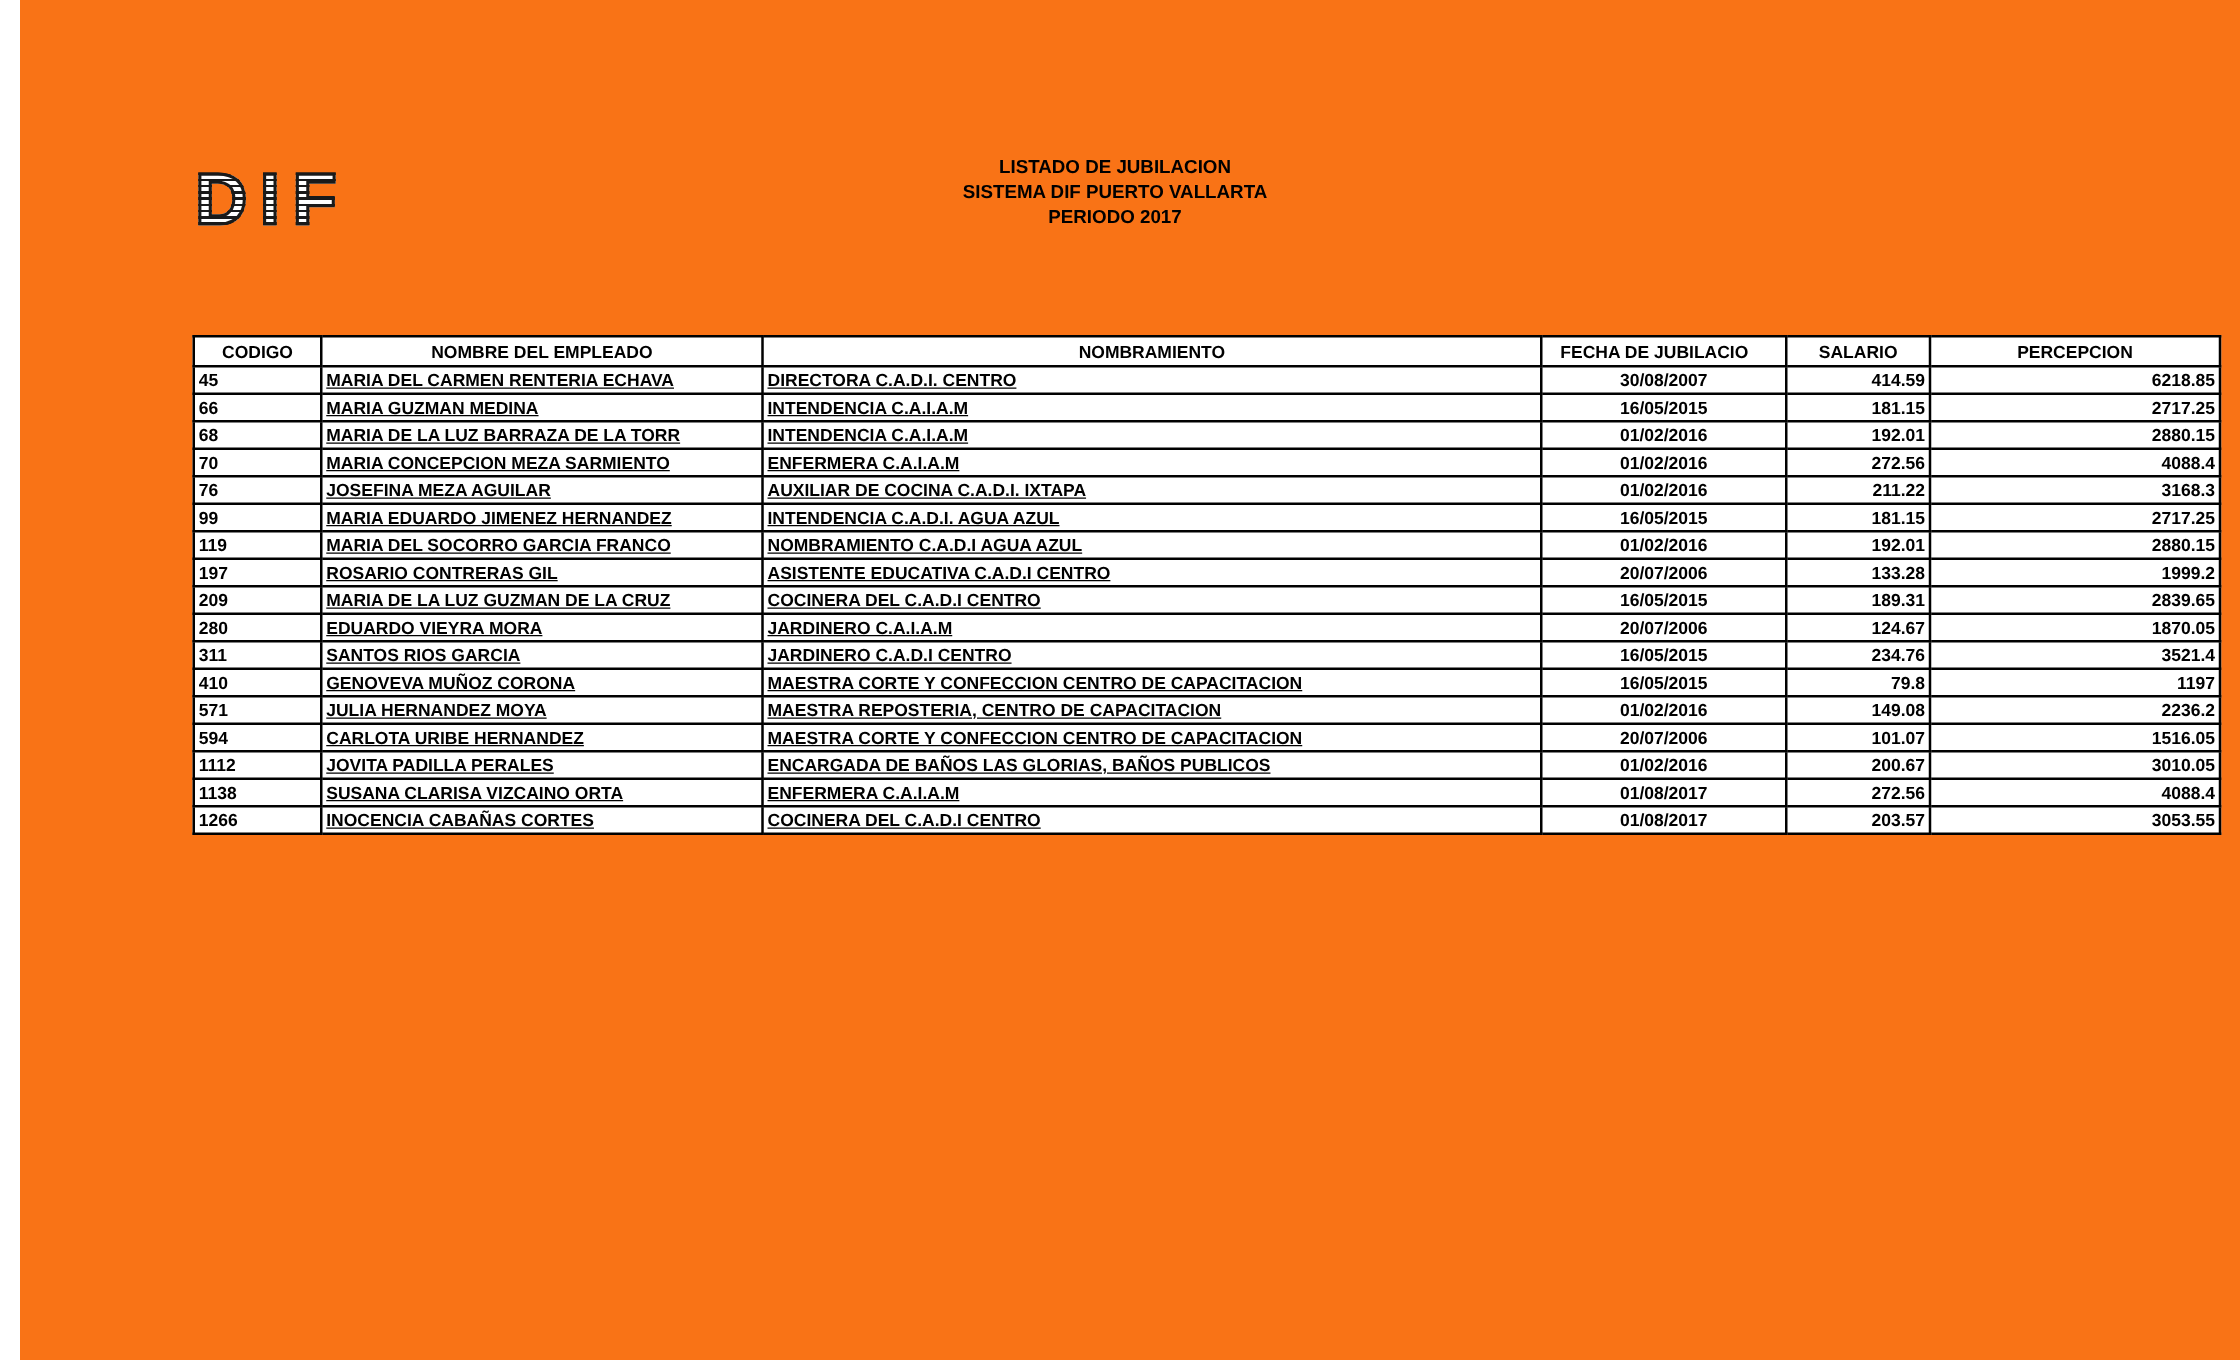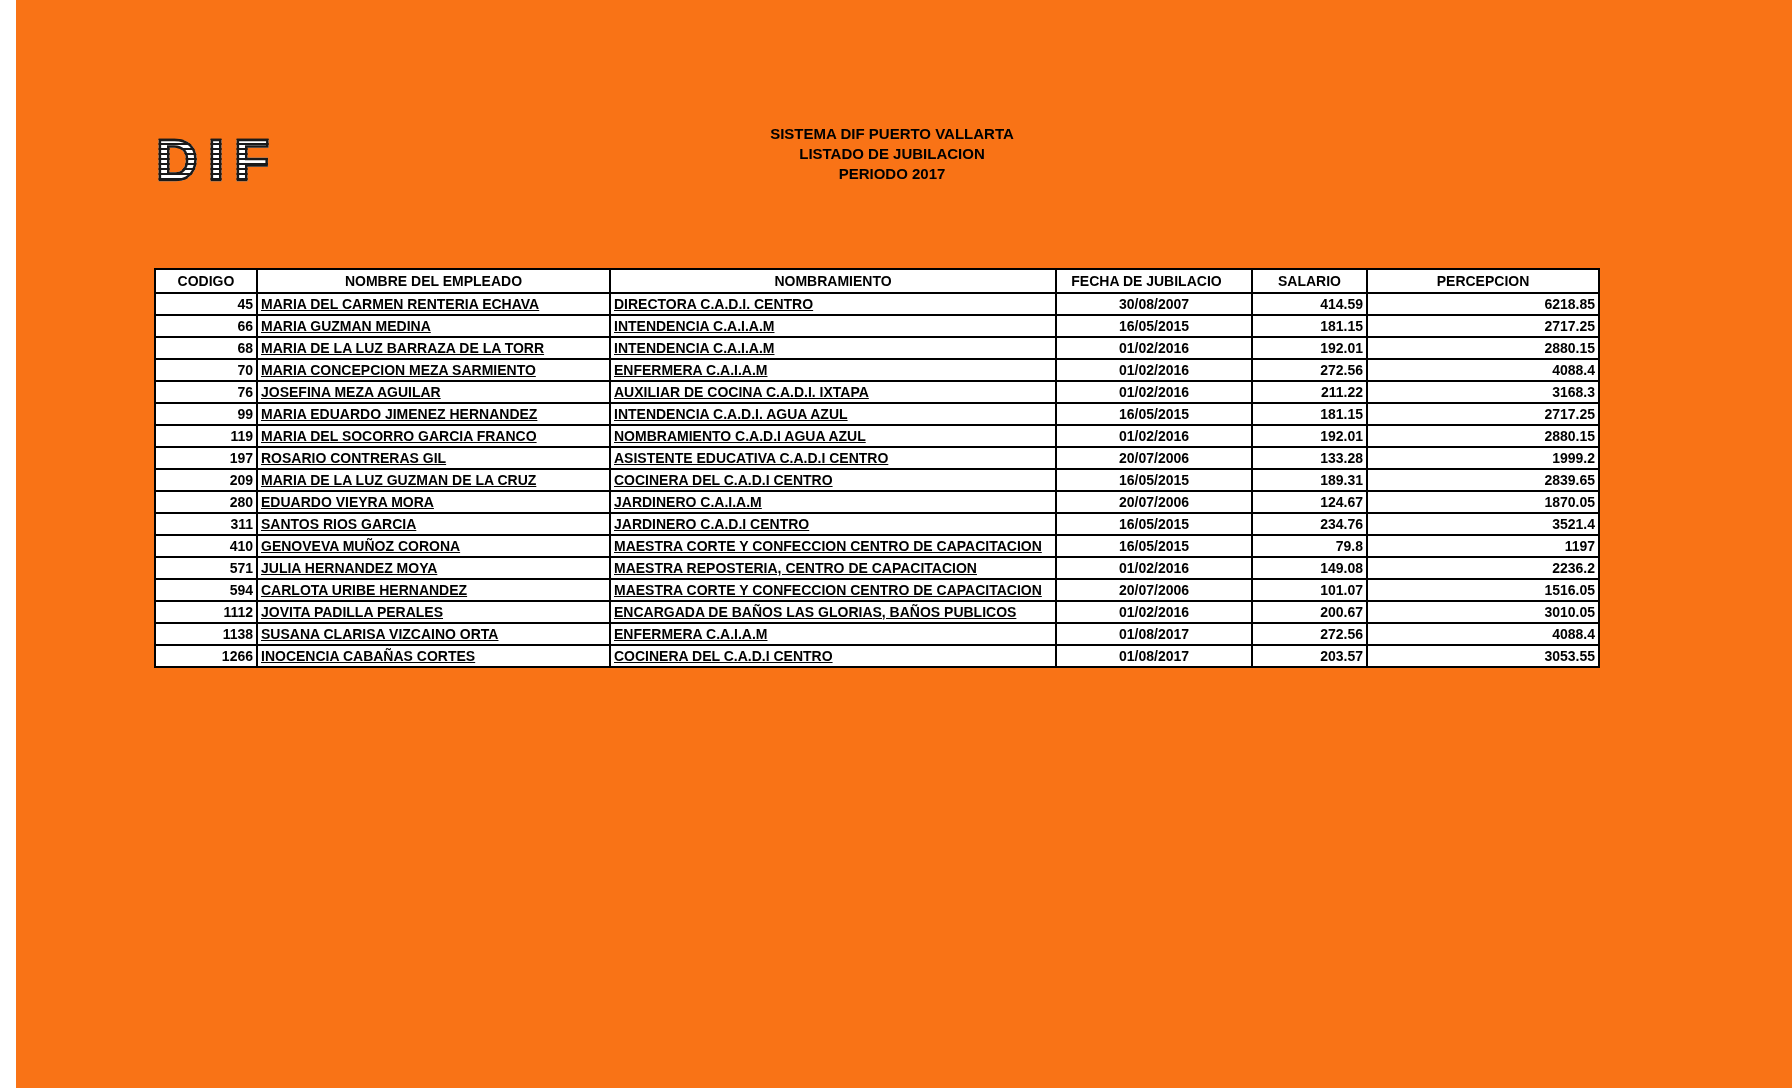--- a/index.html
+++ b/index.html
@@ -40,42 +40,42 @@
     font-weight:bold;color:#000;
     font-size:14px;
     padding:0 3px;
     white-space:nowrap;overflow:hidden;
     height:22px;line-height:20px;
   }
   table.list thead th{height:24px;text-align:center;}
   
   .c0{width:102px;}
   .c1{width:353px;}
-  .c2{width:446px;}
+  .c2{width:623px;}
   .c3{width:196px;}
   .c4{width:115px;}
   .c5{width:232px;}
   
   thead th.c3{text-align:left;padding-right:18px;}
   
-  tbody td.c0{text-align:right;}
+  tbody td.c0{text-align:left;}
   tbody td.c1, tbody td.c2{text-align:left;text-decoration:underline;}
   tbody td.c3{text-align:center;}
   tbody td.c4, tbody td.c5{text-align:right;}
 </style>
 </head>
 <body>
 
 <div class="page">
 
   <div class="logo">DIF</div>
 
   <div class="title-block">
+    <div>LISTADO DE JUBILACION</div>
     <div>SISTEMA DIF PUERTO VALLARTA</div>
-    <div>LISTADO DE JUBILACION</div>
     <div>PERIODO 2017</div>
   </div>
 
   <table class="list">
     <thead>
       <tr>
           <th class="c0">CODIGO</th>
           <th class="c1">NOMBRE DEL EMPLEADO</th>
           <th class="c2">NOMBRAMIENTO</th>
           <th class="c3">FECHA DE JUBILACIO</th>

